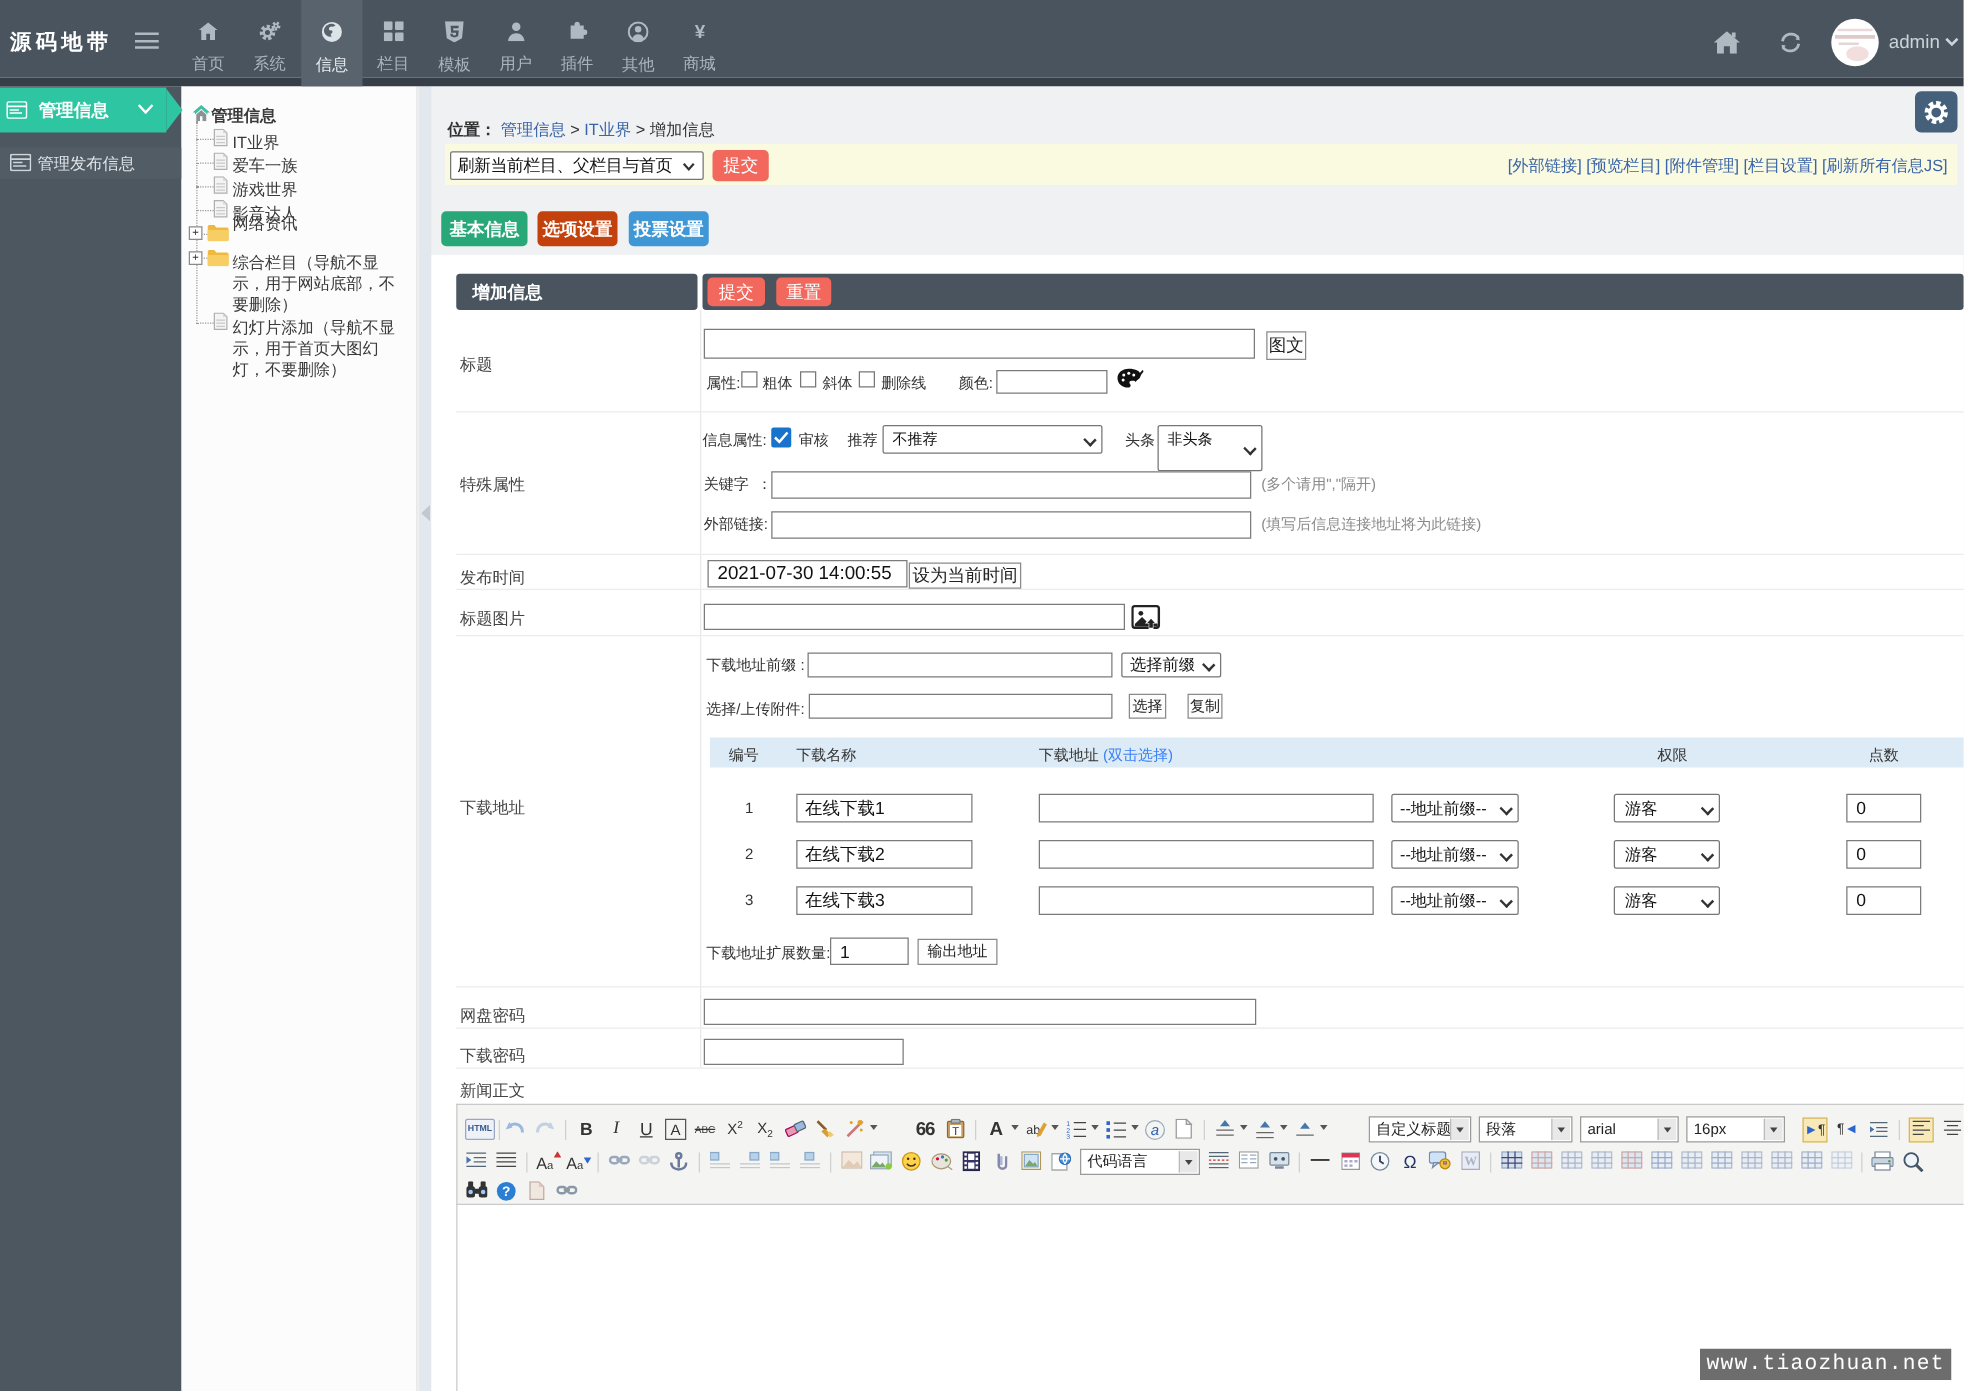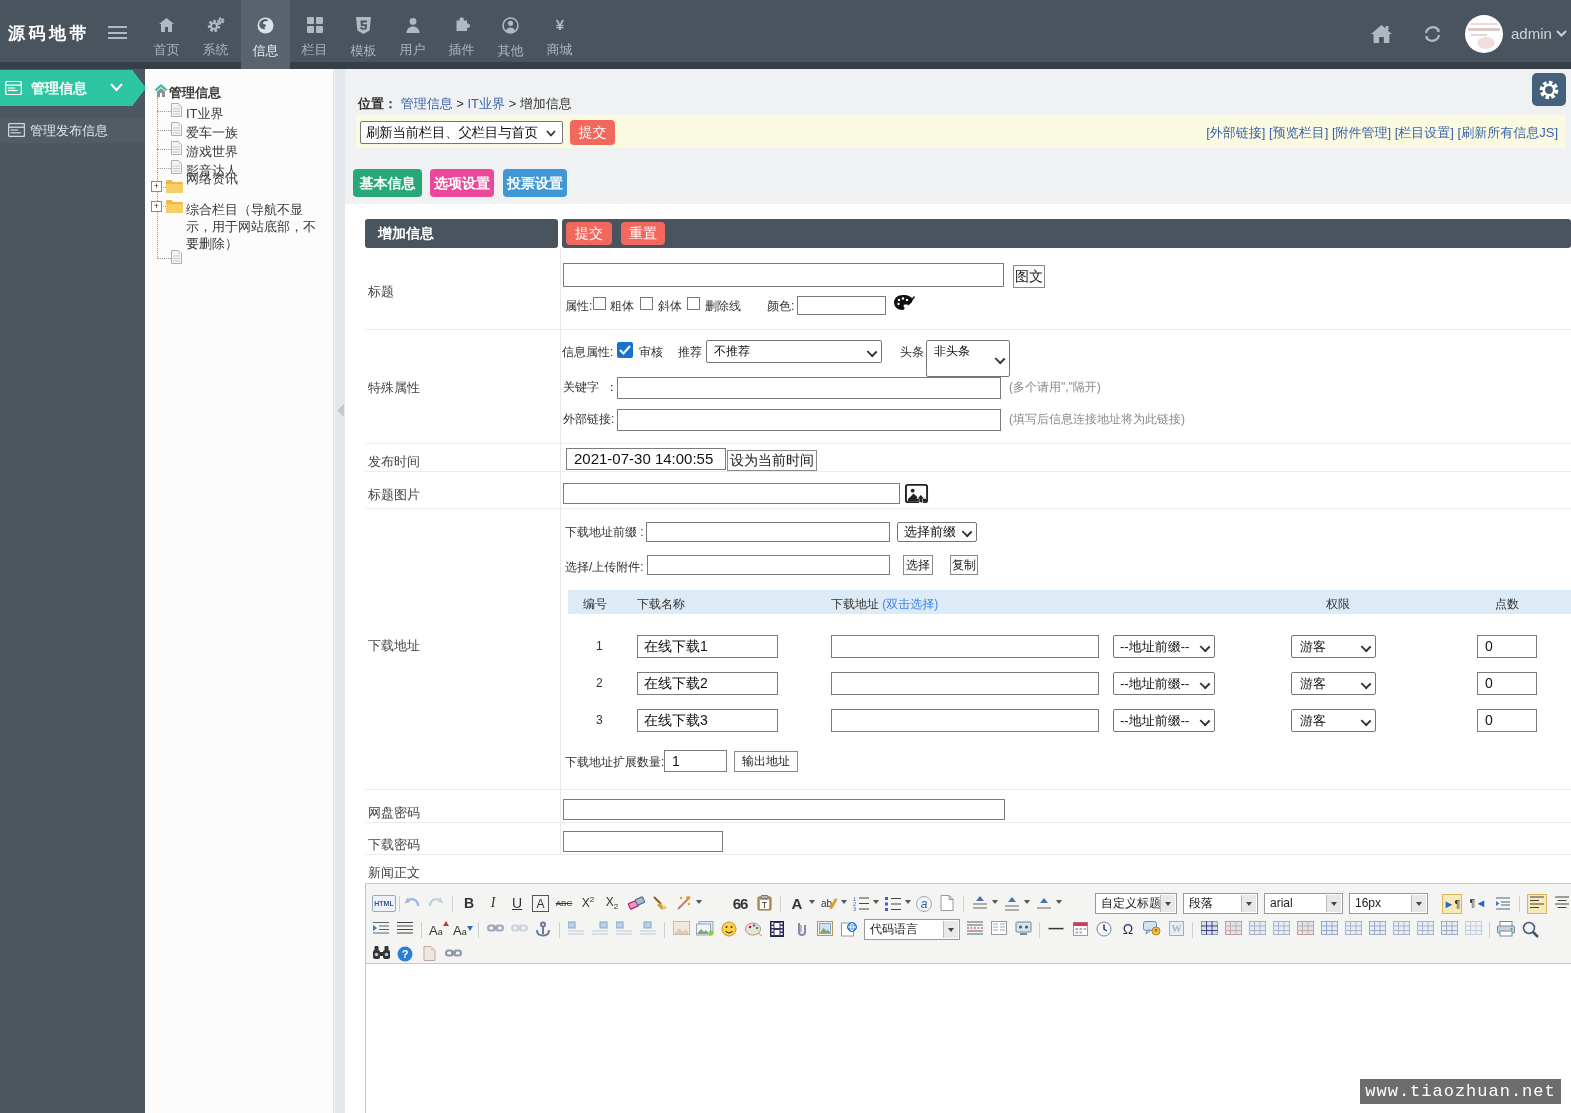--- a/index.html
+++ b/index.html
@@ -291,20 +291,21 @@
 
   <svg class="docic" style="position:absolute;left:25px;top:181px;" width="13" height="15" viewBox="0 0 13 15">
       <path fill="#f4f4f4" stroke="#b0b0b0" d="M1.5.5h7l3 3v10h-10z"></path>
       <path fill="#d5d5d5" d="M8.5.5v3h3z"></path>
       <g stroke="#c9c9c9">
         <line x1="3" y1="6" x2="10" y2="6"></line>
         <line x1="3" y1="8.5" x2="10" y2="8.5"></line>
         <line x1="3" y1="11" x2="10" y2="11"></line>
       </g>
     </svg>
+  <div class="t wrap" style="left:41px;top:184px;">幻灯片添加（导航不显<br>示，用于首页大图幻<br>灯，不要删除）</div>
 </div>
 <svg style="position:absolute;left:337px;top:404px;z-index:5;" width="7" height="13" viewBox="0 0 7 13">
     <path fill="#c2c8cd" d="M7 0 0 6.5 7 13z"></path>
   </svg>
 
 <div style="position:absolute;left:335px;top:69px;width:10px;height:1044px;background:#e3e8ee;z-index:4;"></div>
 
 <div id="main">
   <div id="crumb"><b>位置：</b> <a>管理信息</a> &gt; <a>IT业界</a> &gt; <span>增加信息</span></div>
   <div id="gearbtn">
@@ -317,21 +318,21 @@
     </div>
   <div id="mainwhite"></div>
   <div id="yellowbar">
     <div id="ybsel">刷新当前栏目、父栏目与首页<svg style="position:absolute;right:6px;top:8px;" width="10" height="7" viewBox="0 0 10 7">
           <path fill="none" stroke="#333" stroke-width="1.8" d="M1 1l4 4.5L9 1"></path>
         </svg></div>
     <div id="ybsubmit">提交</div>
     <div id="yblinks">[<a>外部链接</a>] [<a>预览栏目</a>] [<a>附件管理</a>] [<a>栏目设置</a>] [<a>刷新所有信息JS</a>]</div>
   </div>
   <div class="tab" style="left:18px;width:69px;background:#28a878;">基本信息</div>
-  <div class="tab" style="left:95px;width:64px;background:#ec4899;">选项设置</div>
+  <div class="tab" style="left:95px;width:64px;background:#c2410c;">选项设置</div>
   <div class="tab" style="left:168px;width:64px;background:#3f97d5;">投票设置</div>
 </div>
 
 <div id="ftable">
   <div id="fhead-l">增加信息</div>
   <div id="fhead-r">
     <div class="rbtn" style="left:4px;width:46px;">提交</div>
     <div class="rbtn" style="left:59px;width:44px;">重置</div>
   </div>
   <div id="vline"></div>

